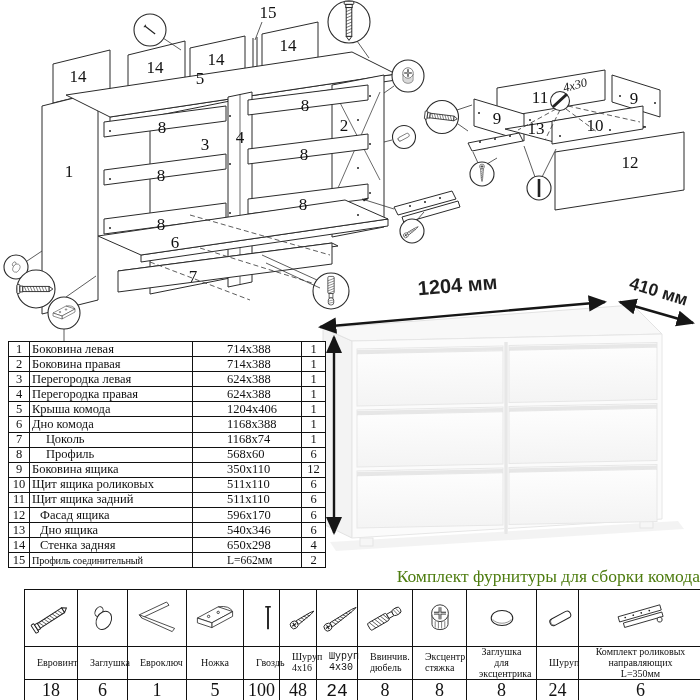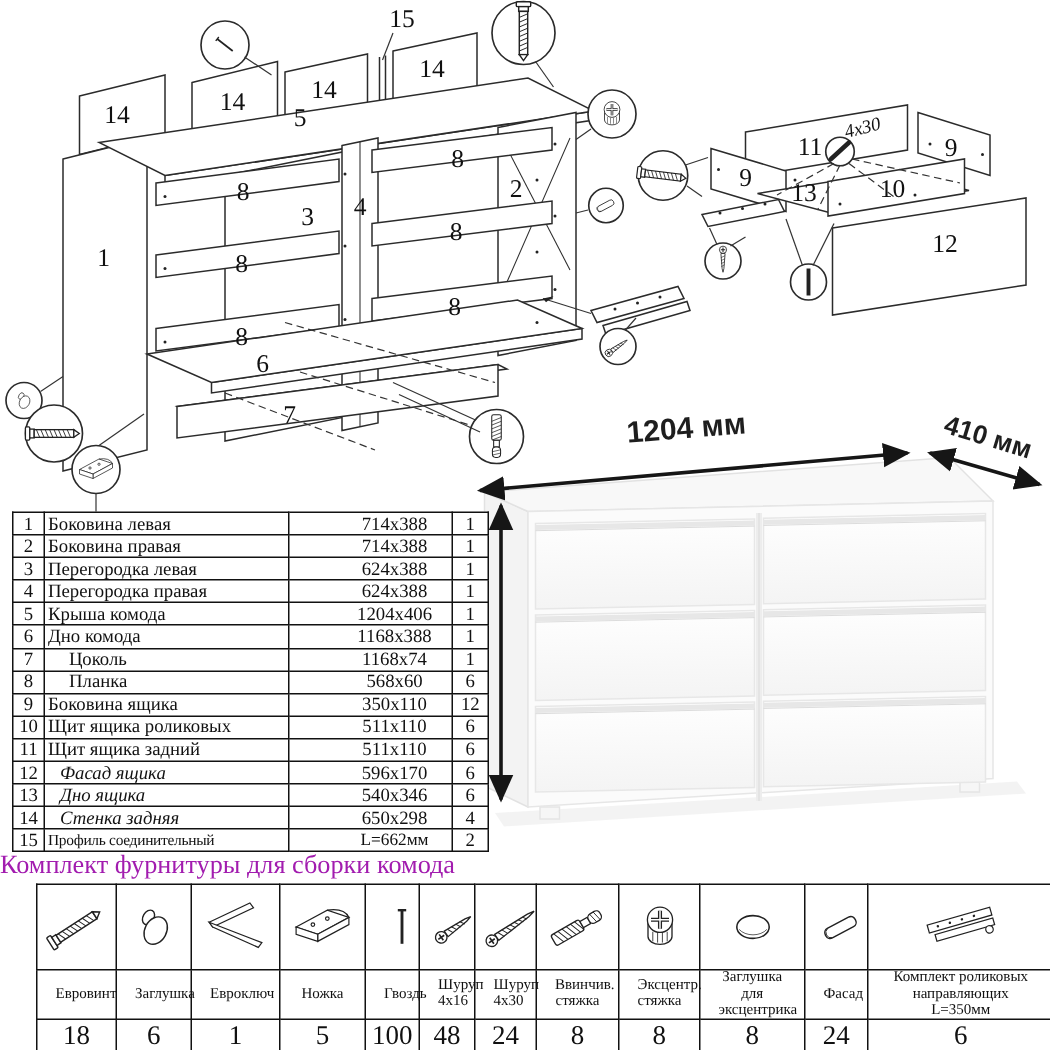--- a/index.html
+++ b/index.html
@@ -20,40 +20,40 @@
   .dim2{font-size:17.5px;}
   .arrow{stroke:#161616;stroke-width:2.4;fill:none;}
 
   
   table.parts{position:absolute;left:8px;top:341px;width:281px;background:#fff;
               border-collapse:collapse;table-layout:fixed;}
   .parts td{border:1px solid #111;font-size:12.5px;line-height:13px;height:14.1px;
             padding:0 2px;overflow:hidden;white-space:nowrap;}
   .parts td.c-num{width:20px;text-align:center;padding:0;}
   .parts td.c-name{width:158px;text-align:left;}
-  .parts td.c-size{width:72px;text-align:center;padding-left:34px;}
+  .parts td.c-size{width:72px;text-align:left;padding-left:34px;}
   .parts td.c-qty{width:23px;text-align:center;padding:0;}
-  .parts tr.ind1 td.c-name{padding-left:10px;font-style:italic;}
+  .parts tr.ind1 td.c-name{padding-left:10px;}
   .parts tr.ind2 td.c-name{padding-left:16px;}
   .parts tr.small td.c-name{font-size:10.3px;letter-spacing:-.2px;}
   .parts tr.small td.c-size{font-size:11.5px;margin-top:40px;}
 
   
-  .hw-title{position:absolute;top:566px;left:0;width:700px;text-align:left;
-            font-size:17.5px;color:#a21caf;}
+  .hw-title{position:absolute;top:566px;left:0;width:700px;text-align:right;
+            font-size:17.5px;color:#4d7c0f;}
   table.hw{position:absolute;left:24px;top:589px;width:667px;background:#fff;
            border-collapse:collapse;table-layout:fixed;}
   .hw td{border:1px solid #111;text-align:center;vertical-align:middle;padding:0;}
   .hw tr.hw-icons td{height:56px;}
   .hw tr.hw-labels td{height:24px;font-size:10px;line-height:1.08;padding:0 12px;}
   .hw tr.hw-qtys td{height:20px;font-size:18px;}
   .hw tr td:nth-child(1){width:52px;}  .hw tr td:nth-child(2){width:49px;}
   .hw tr td:nth-child(3){width:58px;}  .hw tr td:nth-child(4){width:56px;}
   .hw tr td:nth-child(5){width:35px;}  .hw tr td:nth-child(6){width:36px;}
-  .hw tr td:nth-child(7){width:40px;}  .hw tr td:nth-child(8){width:54px;}
+  .hw tr td:nth-child(7){width:40px;font-family:Liberation Mono, monospace;}  .hw tr td:nth-child(8){width:54px;}
   .hw tr td:nth-child(9){width:53px;}  .hw tr td:nth-child(10){width:69px;}
   .hw tr td:nth-child(11){width:41px;} .hw tr td:nth-child(12){width:123px;}
   svg.hwicon{width:48px;height:48px;display:inline-block;vertical-align:middle;}
   .hw tr td:nth-child(12) svg.hwicon{width:116px;height:50px;}
 </style>
 </head>
 <body>
 
 <div class="page">
 
@@ -422,21 +422,21 @@
       <td class="c-qty">1</td>
     </tr>
         <tr class="ind2">
       <td class="c-num">7</td>
       <td class="c-name">Цоколь</td>
       <td class="c-size">1168x74</td>
       <td class="c-qty">1</td>
     </tr>
         <tr class="ind2">
       <td class="c-num">8</td>
-      <td class="c-name">Планка</td>
+      <td class="c-name">Профиль</td>
       <td class="c-size">568x60</td>
       <td class="c-qty">6</td>
     </tr>
         <tr>
       <td class="c-num">9</td>
       <td class="c-name">Боковина ящика</td>
       <td class="c-size">350x110</td>
       <td class="c-qty">12</td>
     </tr>
         <tr>
@@ -545,24 +545,24 @@
       </td>
         </tr>
     <tr class="hw-labels">
           <td>Евровинт</td>
           <td>Заглушка</td>
           <td>Евроключ</td>
           <td>Ножка</td>
           <td>Гвоздь</td>
           <td>Шуруп 4x16</td>
           <td>Шуруп 4x30</td>
-          <td>Ввинчив. стяжка</td>
+          <td>Ввинчив. дюбель</td>
           <td>Эксцентр. стяжка</td>
           <td>Заглушка для эксцентрика</td>
-          <td>Фасад</td>
+          <td>Шуруп</td>
           <td>Комплект роликовых направляющих L=350мм</td>
         </tr>
     <tr class="hw-qtys">
           <td>18</td>
           <td>6</td>
           <td>1</td>
           <td>5</td>
           <td>100</td>
           <td>48</td>
           <td>24</td>

